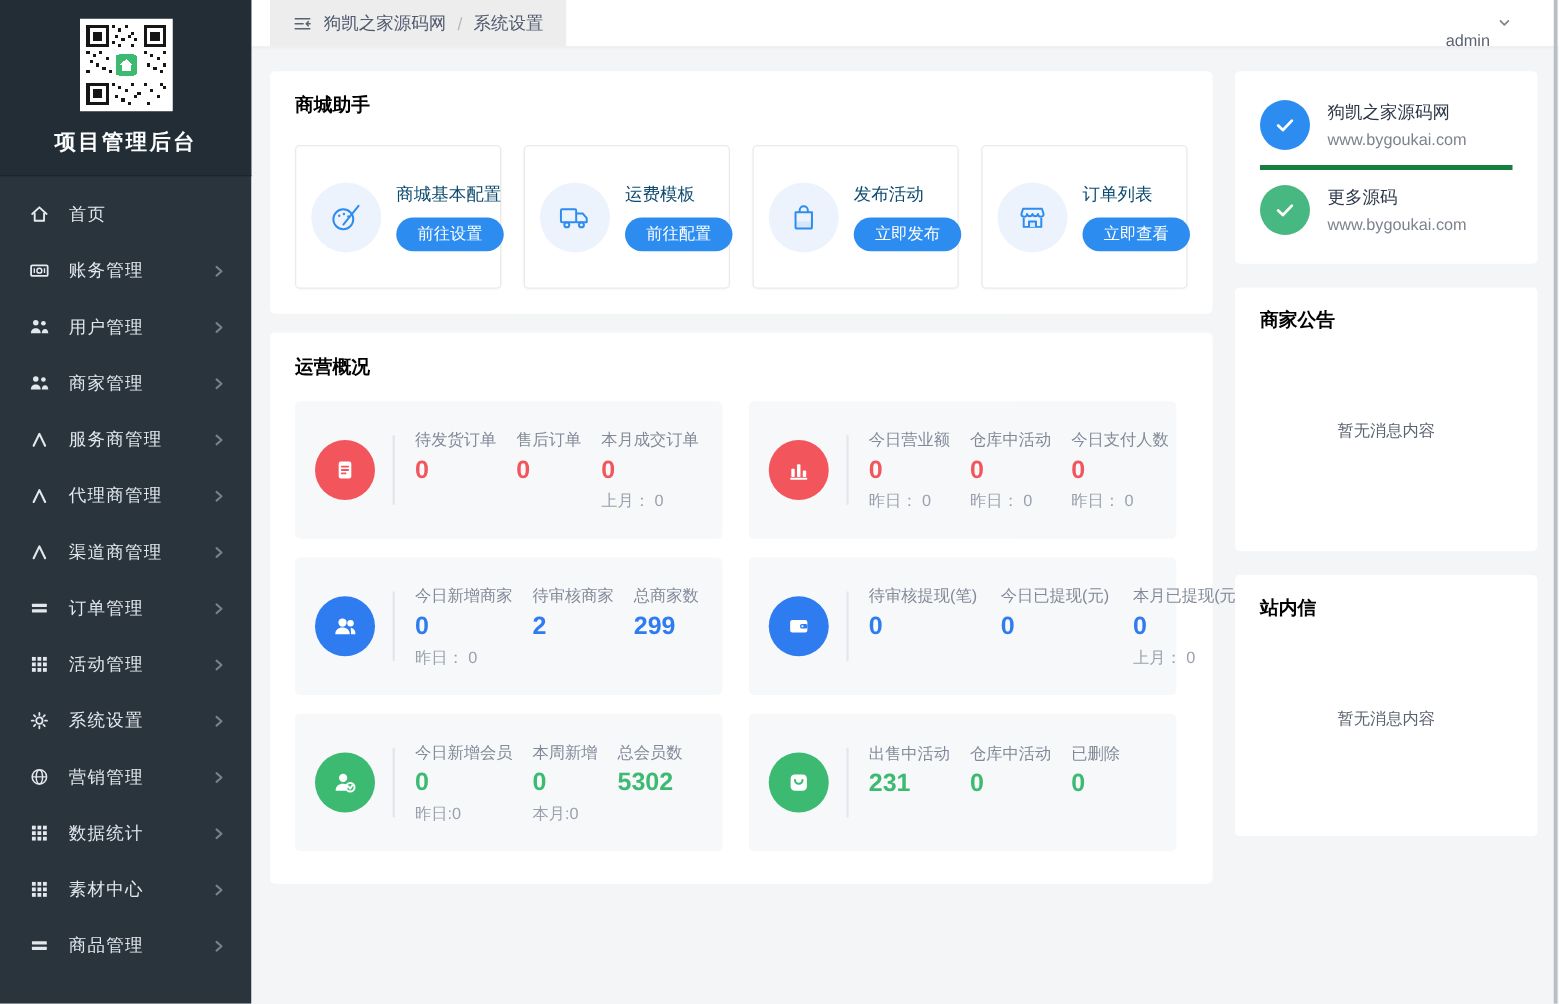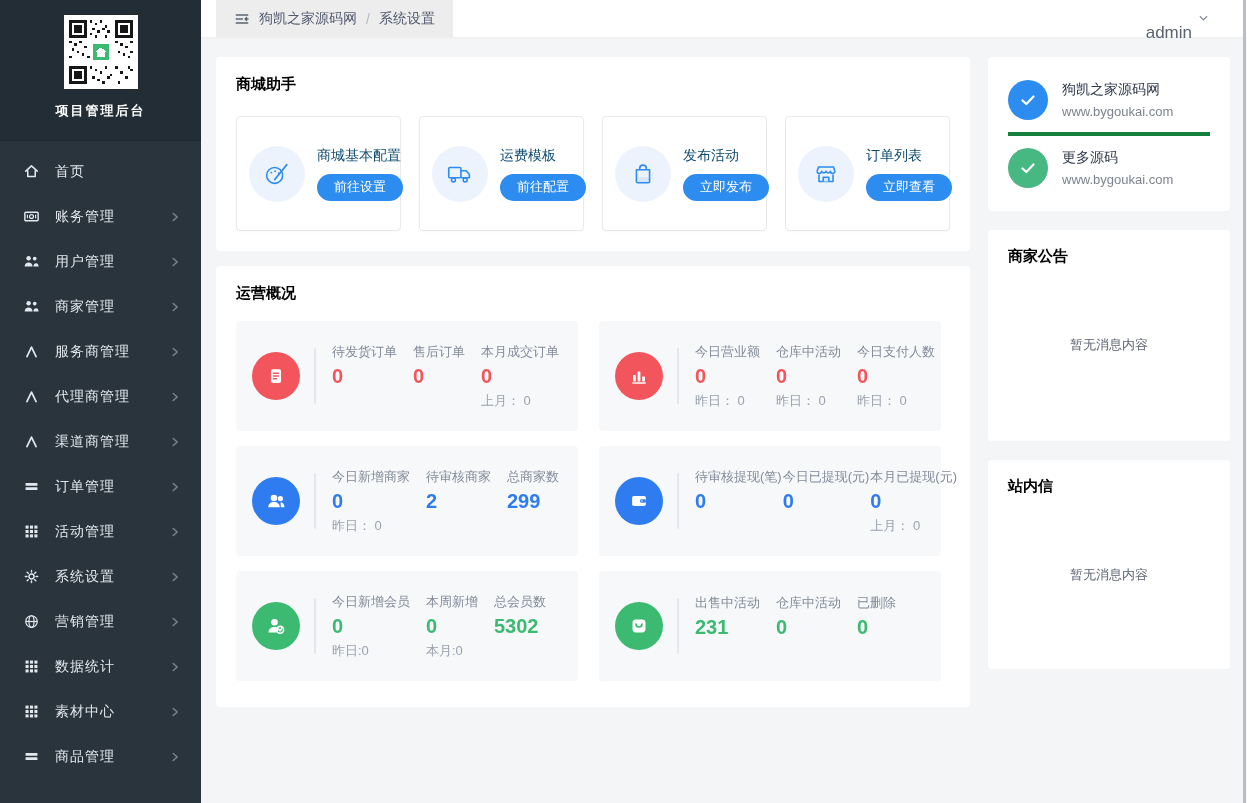--- a/index.html
+++ b/index.html
@@ -3,34 +3,34 @@
 <meta charset="utf-8">
 <style>
   * { margin:0; padding:0; box-sizing:border-box; }
   html,body { width:1247px; height:803px; overflow:hidden; }
   body { font-family:"Liberation Sans","DejaVu Sans",sans-serif; background:#f4f5f7; position:relative; color:#333; }
 
   
   .sidebar { position:absolute; left:0; top:0; width:201px; height:803px; background:#2a343d; z-index:5; }
   .logo-area { height:141px; background:#232d35; border-bottom:1px solid #1d262d; display:flex; flex-direction:column; align-items:center; padding-top:15px; }
   .qr { width:74px; height:74px; background:#fff; }
-  .app-title { margin-top:13px; color:#fafcfd; font-size:13px; font-weight:bold; letter-spacing:2px; }
+  .app-title { margin-top:13px; color:#fafcfd; font-size:17px; font-weight:bold; letter-spacing:2px; }
   .menu { padding-top:8px; }
   .mi { height:45px; display:flex; align-items:center; padding:0 20px 0 22px; cursor:pointer; }
   .mi .ic { width:18px; height:18px; display:flex; align-items:center; justify-content:center; margin-right:15px; flex:none; }
   .mi .lbl { color:#e2e8ed; font-size:14px; letter-spacing:1px; }
   .mi .chev { margin-left:auto; display:flex; }
 
   
   .topbar { position:absolute; left:201px; right:0; top:0; height:37px; background:#fff; box-shadow:0 1px 2px rgba(0,0,0,.04); z-index:4; display:flex; align-items:center; }
   .breadcrumb { margin-left:15px; background:#ededed; height:37px; display:flex; align-items:center; padding:0 18px; gap:9px; }
   .crumb { font-size:14px; color:#515a6e; cursor:pointer; }
   .crumb-sep { font-size:14px; color:#b6bac2; }
   .admin-box { margin-left:auto; margin-right:38px; display:flex; align-items:center; gap:6px; cursor:pointer; }
-  .admin-name { font-size:17px; color:#5a6270;margin-top:28px; }
+  .admin-name { font-size:13px; color:#5a6270;margin-top:28px; }
 
   
   .content { position:absolute; left:201px; top:37px; right:0; bottom:0; padding:20px 17px 0 15px; display:flex; gap:18px; }
   .col-left { width:754px; flex:none; }
   .col-right { width:242px; flex:none; }
   .card { background:#fff; border-radius:4px; }
 
   
   .helper-card { padding:18px 20px 20px; }
   .sec-title { font-size:15px; font-weight:bold; color:#000000; }
@@ -44,21 +44,21 @@
   
   .overview-card { margin-top:15px; padding:18px 20px 26px; }
   .stat-grid { margin-top:18px; display:grid; grid-template-columns:342px 342px; gap:15px 21px; }
   .blk { background:#f7f8fa; border-radius:4px; height:110px; display:flex; align-items:center; padding:0 10px 0 16px; }
   .bicon { width:48px; height:48px; border-radius:50%; flex:none; display:flex; align-items:center; justify-content:center; }
   .blk.red .bicon { background:var(--stat-red,#f2565c); }
   .blk.blue .bicon { background:var(--stat-blue,#2e7cf0); }
   .blk.green .bicon { background:var(--stat-green,#3cba72); }
   .bdiv { width:2px; height:56px; background:#e4e8ee; border-radius:1px; margin:0 16px 0 14px; flex:none; }
   .scols { display:flex; gap:16px; }
-  .blk.tight .scols { gap:1px;justify-content:center; }
+  .blk.tight .scols { gap:19px;justify-content:center; }
   .scol { display:flex; flex-direction:column; }
   .slabel { font-size:13px; color:#828a99; white-space:nowrap; }
   .sval { font-size:20px; font-weight:bold; margin-top:3px; line-height:24px; }
   .blk.red .sval { color:var(--stat-red,#f2565c); }
   .blk.blue .sval { color:var(--stat-blue,#2e7cf0); }
   .blk.green .sval { color:var(--stat-green,#3cba72); }
   .ssub { font-size:13px; color:#9aa1ad; margin-top:4px; white-space:nowrap; min-height:15px; }
 
   
   .links-card { padding:11px 20px; }

